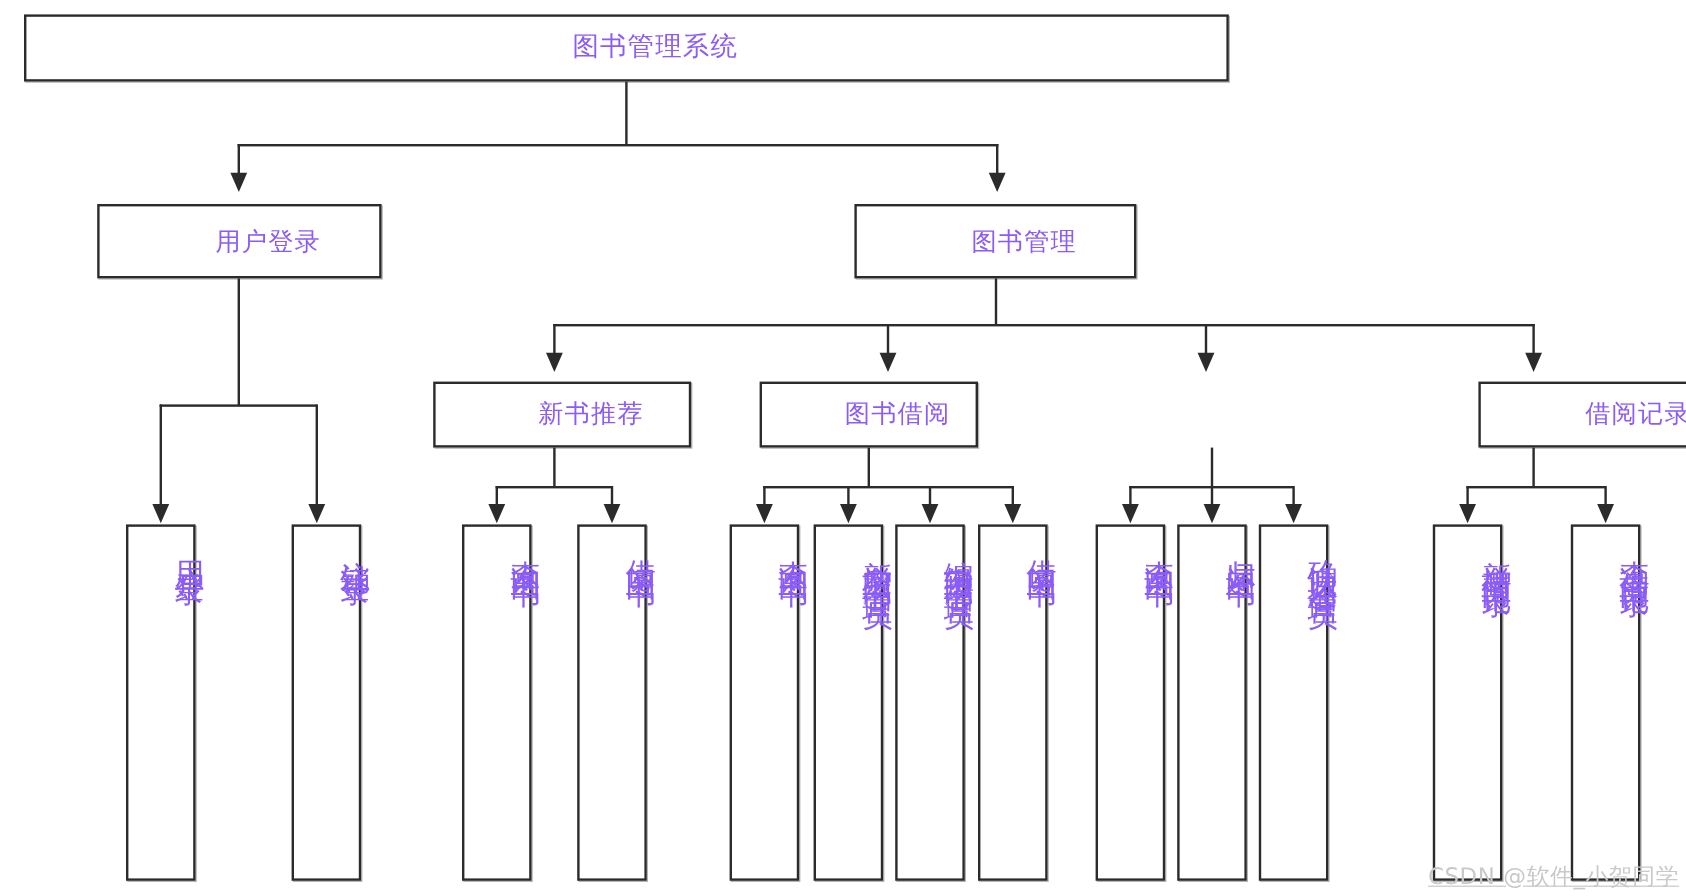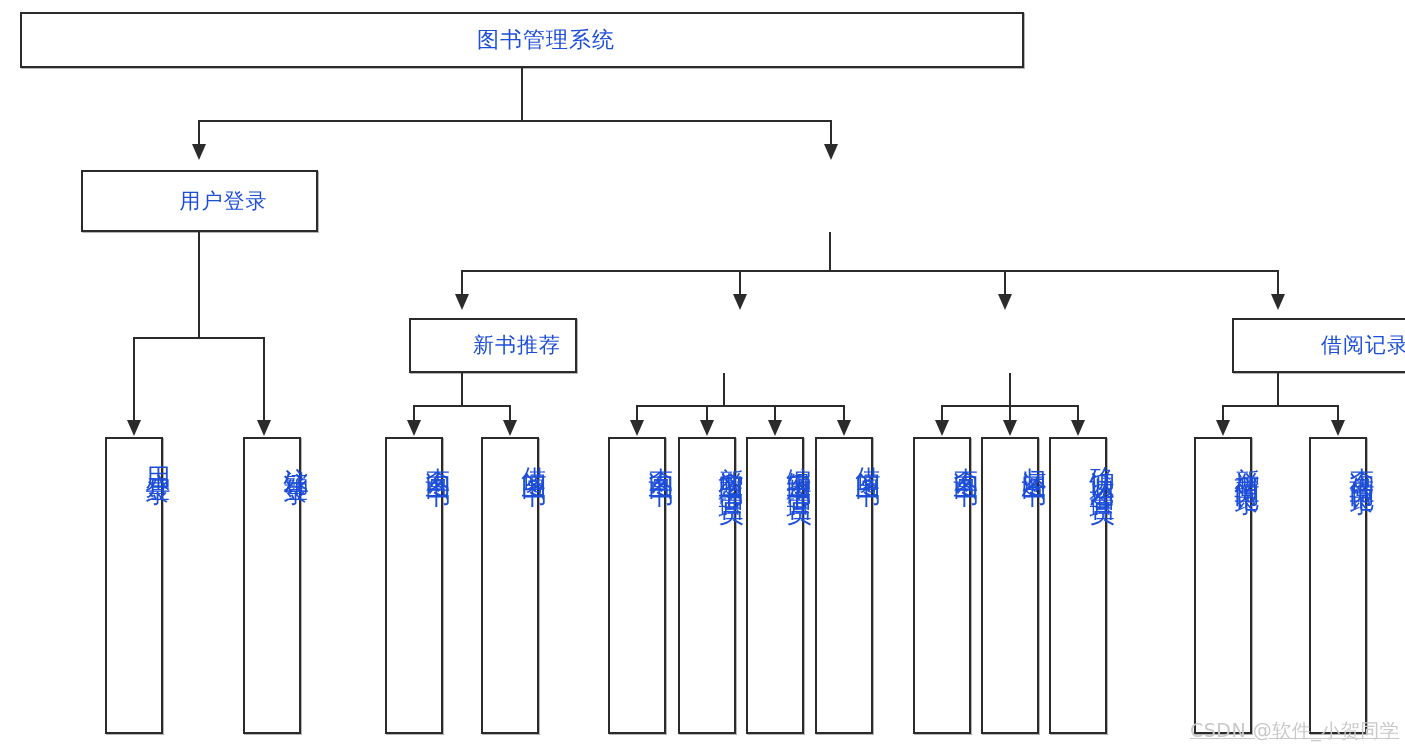--- a/index.html
+++ b/index.html
@@ -16,21 +16,21 @@
   
   .node{
     position:absolute;
     box-sizing:border-box;
     background:#ffffff;
     border:2px solid #2b2b2b;
     box-shadow:1px 1px 0 rgba(120,120,120,.55);
     display:flex;
     align-items:center;
     justify-content:center;
-    color:#1d4ed8;
+    color:#8b5cf6;
     padding-left:48px;
   }
   .node .lbl{
     display:block;
     text-align:center;
     line-height:1.18;
     white-space:nowrap;
   }
   
   .node.h .lbl{font-size:21px;letter-spacing:1px;}
@@ -83,41 +83,47 @@
   <div class="ln h" style="left:198px;top:120px;width:634px;"></div>
   <div class="ln v" style="left:198px;top:120px;height:26px;"></div>
   <div class="ln v" style="left:830px;top:120px;height:26px;"></div>
   <div class="arrow" style="left:192px;top:144px;"></div>
   <div class="arrow" style="left:824px;top:144px;"></div>
 
   <div class="node h" style="left:81px;top:170px;width:237px;height:62px;">
     <span class="lbl">用户登录</span>
   </div>
 
+  <div class="node h" style="left:712px;top:170px;width:235px;height:62px;">
+    <span class="lbl">图书管理</span>
+  </div>
 
   <div class="ln v" style="left:198px;top:232px;height:106px;"></div>
   <div class="ln h" style="left:133px;top:337px;width:131px;"></div>
   <div class="ln v" style="left:133px;top:337px;height:84px;"></div>
   <div class="ln v" style="left:263px;top:337px;height:84px;"></div>
   <div class="arrow" style="left:127px;top:420px;"></div>
   <div class="arrow" style="left:257px;top:420px;"></div>
 
   <div class="ln v" style="left:829px;top:232px;height:39px;"></div>
   <div class="ln h" style="left:461px;top:270px;width:818px;"></div>
   <div class="ln v" style="left:461px;top:270px;height:25px;"></div>
   <div class="ln v" style="left:739px;top:270px;height:25px;"></div>
   <div class="ln v" style="left:1004px;top:270px;height:25px;"></div>
   <div class="ln v" style="left:1277px;top:270px;height:25px;"></div>
   <div class="arrow" style="left:455px;top:294px;"></div>
   <div class="arrow" style="left:733px;top:294px;"></div>
   <div class="arrow" style="left:998px;top:294px;"></div>
   <div class="arrow" style="left:1271px;top:294px;"></div>
 
-  <div class="node h" style="left:361px;top:318px;width:168px;height:55px;margin-left:48px;">
+  <div class="node h" style="left:361px;top:318px;width:215px;height:55px;">
     <span class="lbl">新书推荐</span>
+  </div>
+  <div class="node h" style="left:633px;top:318px;width:182px;height:55px;">
+    <span class="lbl">图书借阅</span>
   </div>
   <div class="node h" style="left:1232px;top:318px;width:218px;height:55px;">
     <span class="lbl">借阅记录</span>
   </div>
 
   <div class="ln v" style="left:461px;top:373px;height:33px;"></div>
   <div class="ln h" style="left:413px;top:405px;width:97px;"></div>
   <div class="ln v" style="left:413px;top:405px;height:16px;"></div>
   <div class="ln v" style="left:509px;top:405px;height:16px;"></div>
   <div class="arrow" style="left:407px;top:420px;"></div>

